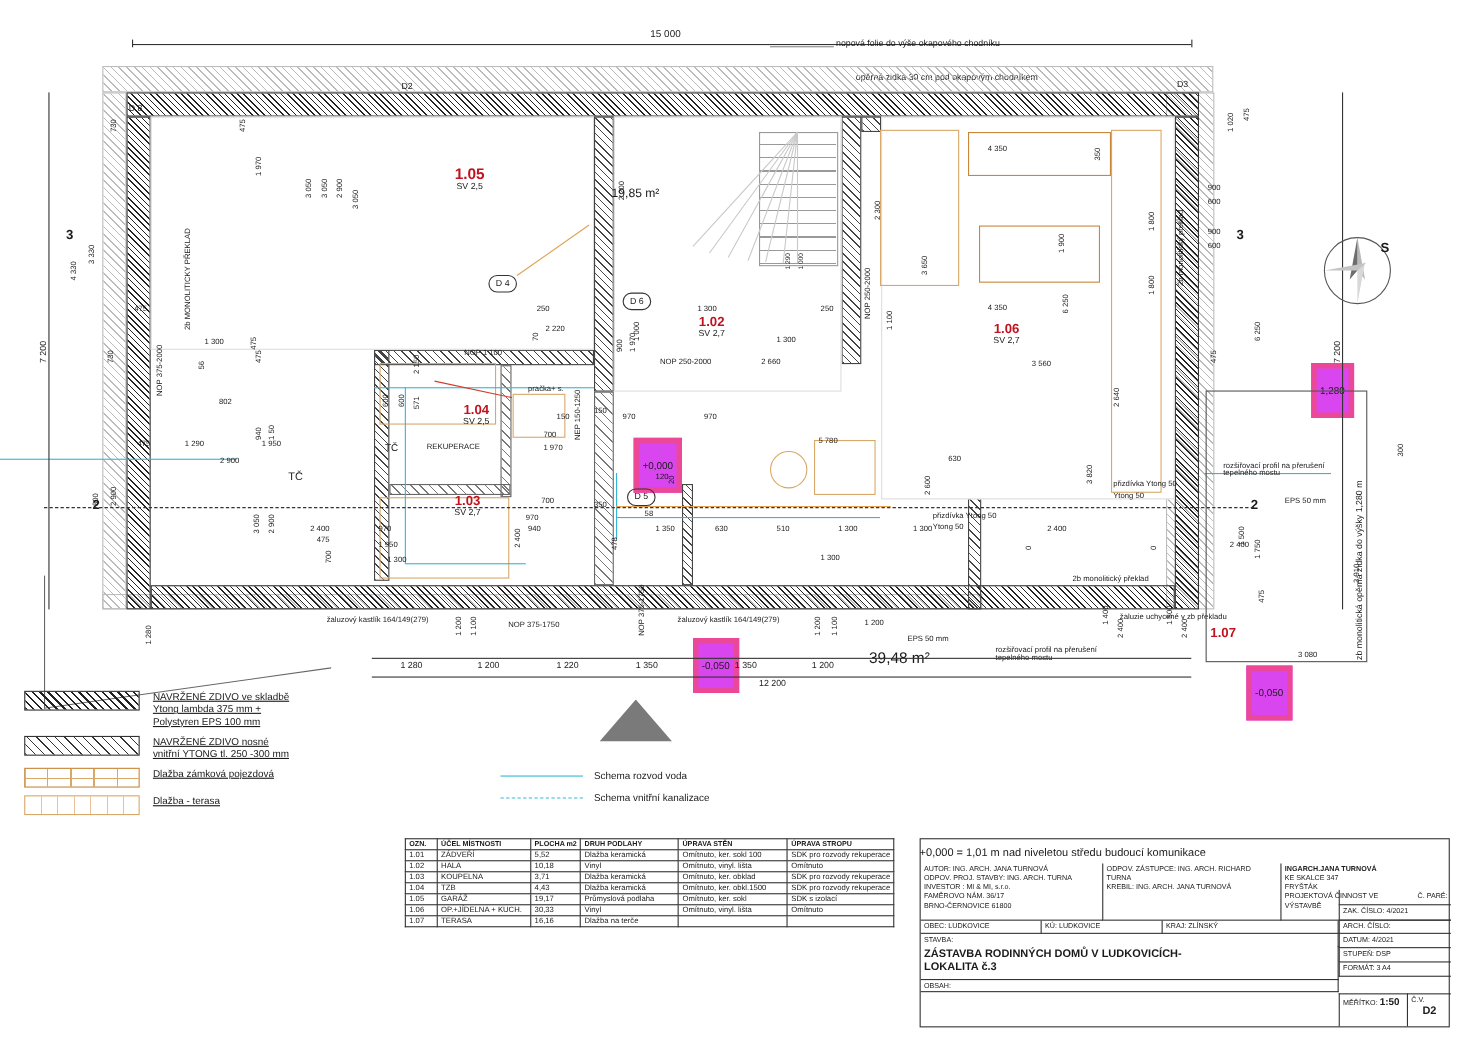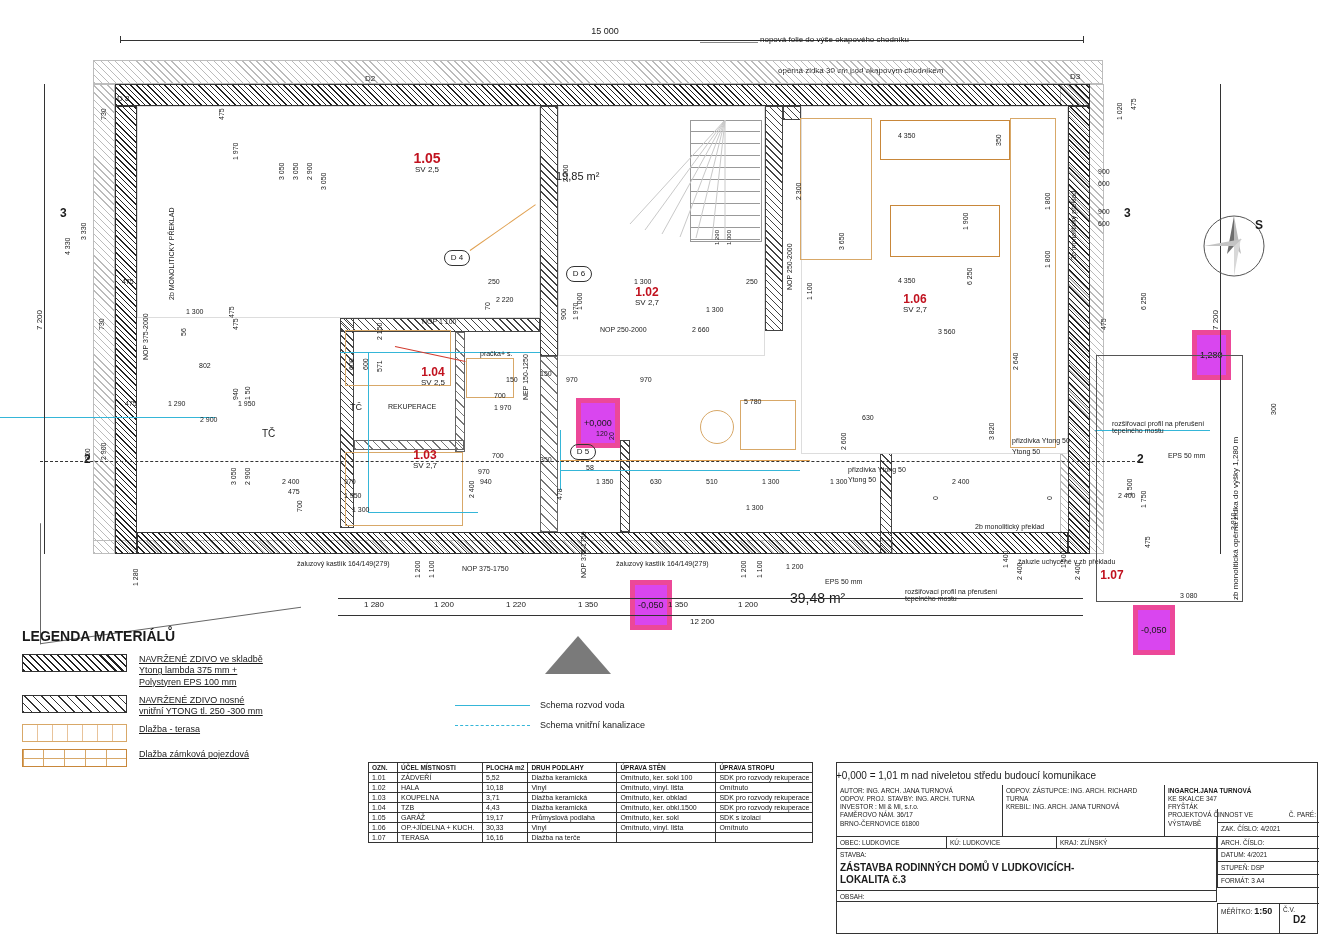--- a/index.html
+++ b/index.html
@@ -389,21 +389,20 @@
     <circle cx="38" cy="38" r="30" fill="none" stroke="#555" stroke-width="1"></circle>
     <polygon points="38,8 45,46 38,38" fill="#b9b9b9"></polygon>
     <polygon points="38,8 31,46 38,38" fill="#6e6e6e"></polygon>
     <polygon points="38,68 45,30 38,38" fill="#d8d8d8"></polygon>
     <polygon points="8,38 46,31 38,38" fill="#c4c4c4"></polygon>
   </svg>
   <div class="abs t12 bold" style="left:1255px;top:218px;">S</div>
 </div>
 
 <div id="legend">
-  <div class="t14 bold" style="margin-bottom:10px;">LEGENDA MATERIÁLŮ</div>
 
   <div class="lg-row">
     <div class="lg-sw sw1"></div>
     <div class="lg-txt">
       <div>NAVRŽENÉ ZDIVO ve skladbě</div>
       <div>Ytong lambda 375 mm +</div>
       <div>Polystyren EPS 100 mm</div>
     </div>
   </div>
 
@@ -411,30 +410,30 @@
     <div class="lg-sw sw2"></div>
     <div class="lg-txt">
       <div>NAVRŽENÉ ZDIVO nosné</div>
       <div>vnitřní YTONG tl. 250 -300 mm</div>
     </div>
   </div>
 
 
 
   <div class="lg-row">
+    <div class="lg-sw sw5"></div>
+    <div class="lg-txt">
+      <div>Dlažba zámková pojezdová</div>
+    </div>
+  </div>
+
+  <div class="lg-row">
     <div class="lg-sw sw6"></div>
     <div class="lg-txt">
       <div>Dlažba - terasa</div>
-    </div>
-  </div>
-
-  <div class="lg-row">
-    <div class="lg-sw sw5"></div>
-    <div class="lg-txt">
-      <div>Dlažba zámková pojezdová</div>
     </div>
   </div>
 
 </div>
 
 <div id="schema">
   <div class="sch-row">
     <div class="sch-line"></div>
     <div>Schema rozvod voda</div>
   </div>

